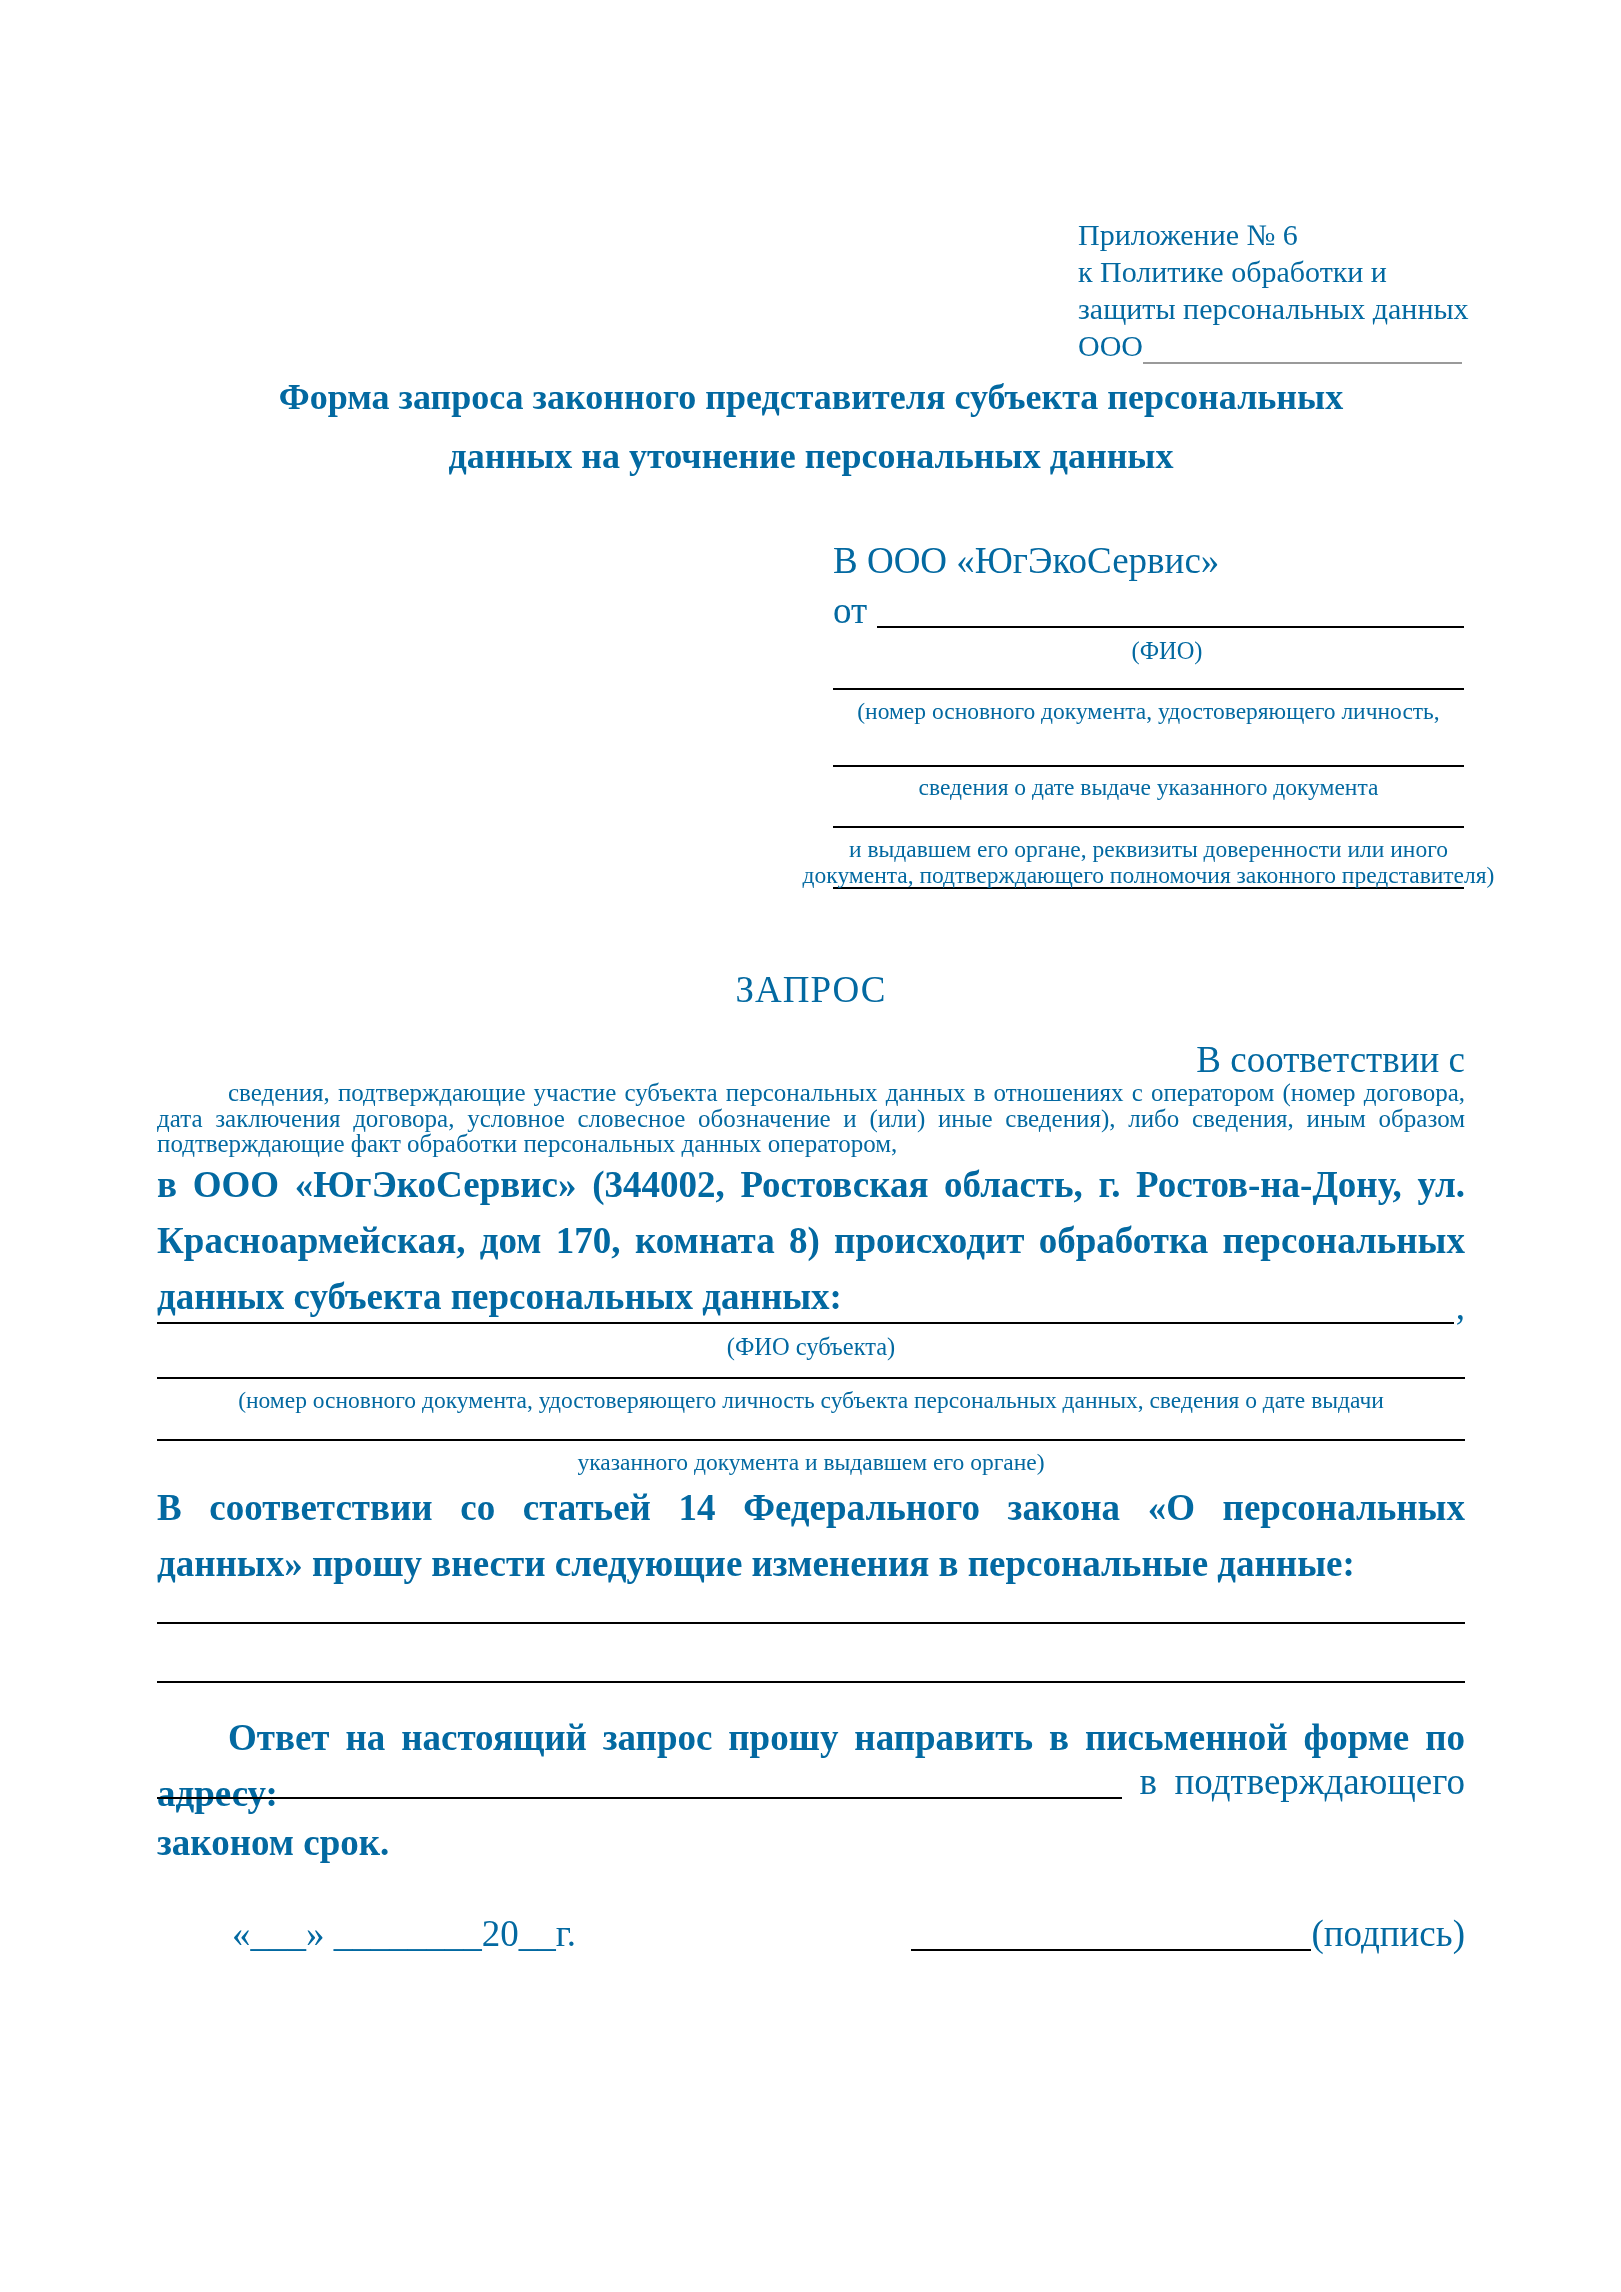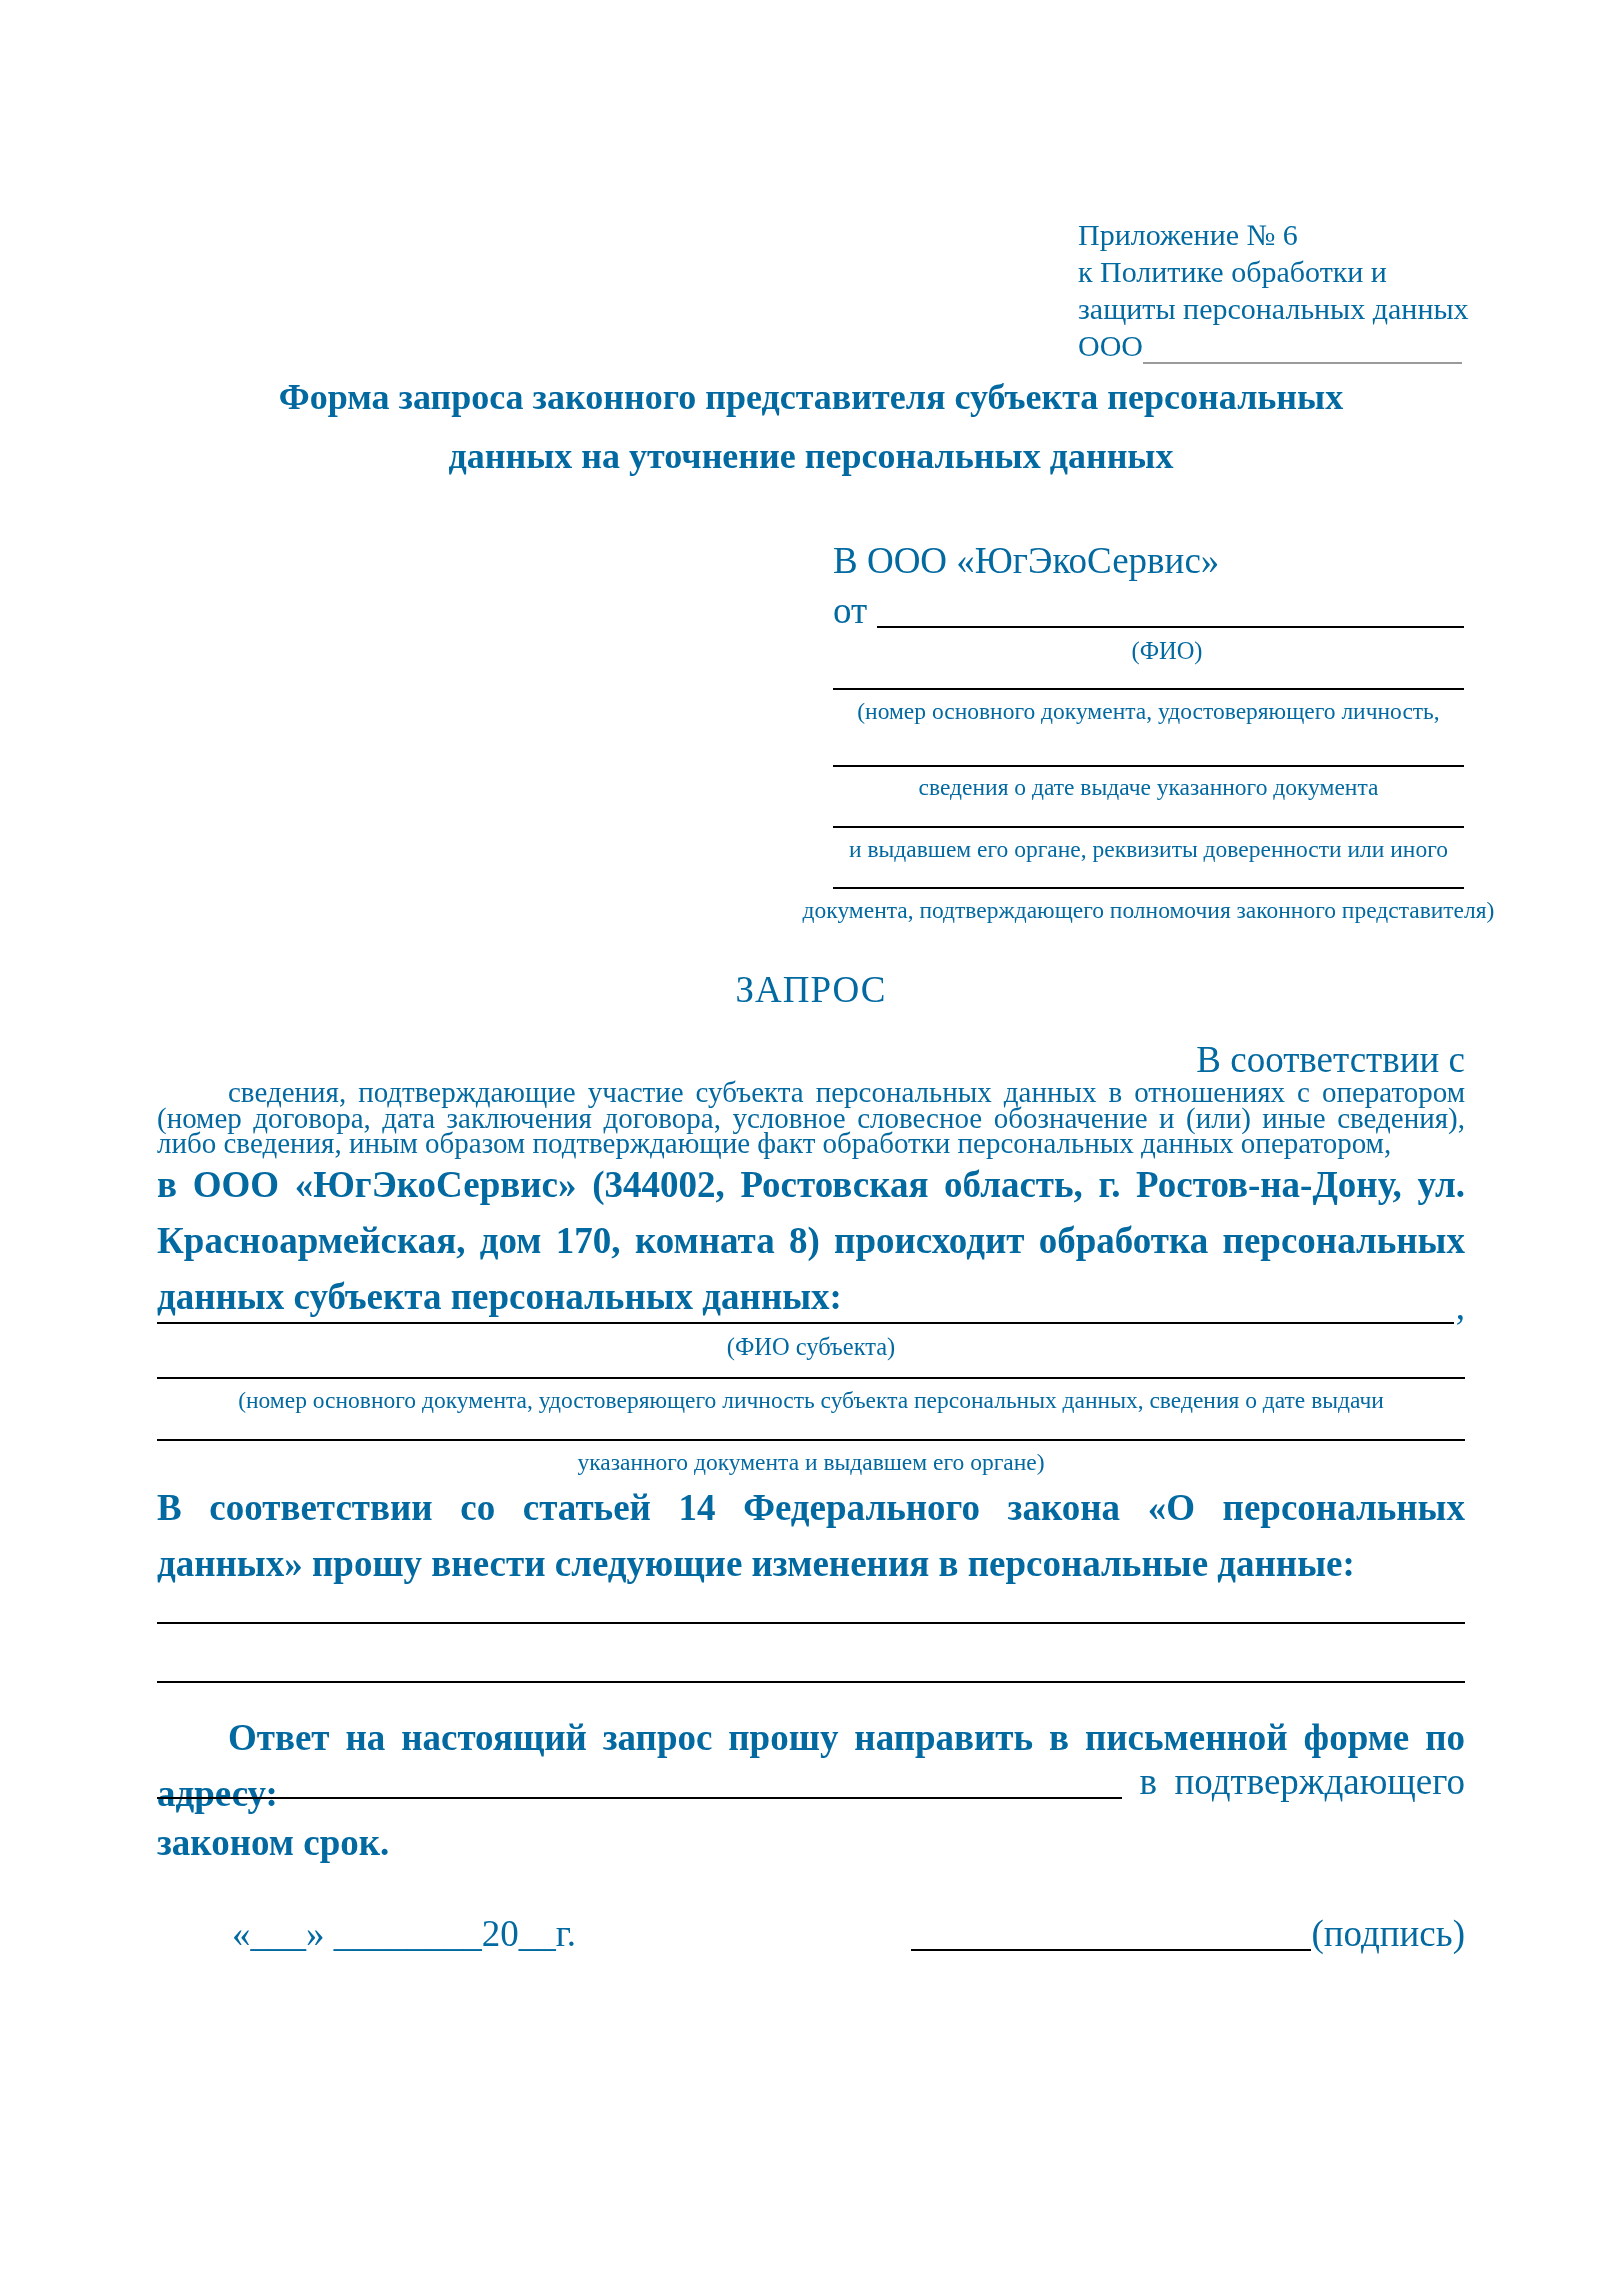--- a/index.html
+++ b/index.html
@@ -27,21 +27,21 @@
   .cap{font-size:23.5px;text-align:center;white-space:nowrap;}
   .cap-fio{left:870px;top:637px;width:594px;font-size:24.5px;text-align:center;}
   .rule{height:0;border-top:2px solid #000;}
   .rule-col{left:833px;width:631px;}
   .cap-col{left:774px;width:749px;}
   
   .zapros{left:157px;top:968px;width:1308px;text-align:center;font-size:37px;letter-spacing:1px;font-family:Liberation Serif, serif;}
   .intro-row{left:157px;top:1037px;width:1308px;display:flex;align-items:flex-end;font-size:37px;line-height:46px;flex-direction:column;}
   .intro-row .lbl{padding-left:71px;white-space:nowrap;}
   .intro-row .fill{flex:1;border-bottom:2px solid #000;margin:0 0 5.9px 11.8px;}
-  .footnote{left:157px;top:1080px;width:1308px;font-size:29px;line-height:25.5px;text-align:justify;text-indent:71px;}
+  .footnote{left:157px;top:1080px;width:1308px;font-size:25px;line-height:25.5px;text-align:justify;text-indent:71px;}
   .para{left:157px;width:1308px;font-size:37px;line-height:56px;text-align:justify;font-weight:bold;}
   .op-para{top:1157px;}
   .comma-row{left:157px;top:1284px;width:1308px;display:flex;align-items:flex-end;font-size:37px;line-height:46px;}
   .comma-row .fill{flex:1;border-bottom:2px solid #000;margin:0 2px 5.9px 0;}
   .cap-wide{left:157px;width:1308px;font-size:23.5px;text-align:center;white-space:nowrap;}
   .rule-wide{left:157px;width:1308px;}
   .law-para{top:1480px;}
   .blank-rule{left:157px;width:1308px;}
   .reply-p1{top:1710px;text-align:justify;-moz-text-align-last:justify;text-align-last:justify;text-indent:71px;}
   .reply-row{left:157px;top:1759px;width:1308px;display:flex;align-items:flex-end;justify-content:space-between;font-size:37px;line-height:46px;}
@@ -84,21 +84,21 @@
   <div class="abs rule rule-col" style="top:688px;"></div>
   <div class="abs cap cap-col" style="top:698px;">(номер основного документа, удостоверяющего личность,</div>
 
   <div class="abs rule rule-col" style="top:765px;"></div>
   <div class="abs cap cap-col" style="top:774px;">сведения о дате выдаче указанного документа</div>
 
   <div class="abs rule rule-col" style="top:826px;"></div>
   <div class="abs cap cap-col" style="top:836px;">и выдавшем его органе, реквизиты доверенности или иного</div>
 
   <div class="abs rule rule-col" style="top:887px;"></div>
-  <div class="abs cap cap-col" style="top:897px;">документа, подтверждающего полномочия законного представителя)</div>
+  <div class="abs cap cap-col" style="top:862px;">документа, подтверждающего полномочия законного представителя)</div>
 
   <div class="abs zapros">ЗАПРОС</div>
 
   <div class="abs intro-row">
     <span class="lbl">В соответствии с</span>
     <span class="fill"></span>
   </div>
   <div class="abs footnote">сведения, подтверждающие участие субъекта персональных данных в отношениях с оператором (номер договора, дата заключения договора, условное словесное обозначение и (или) иные сведения), либо сведения, иным образом подтверждающие факт обработки персональных данных оператором,</div>
 
   <div class="abs para op-para">в ООО «ЮгЭкоСервис» (344002, Ростовская область, г. Ростов-на-Дону, ул. Красноармейская, дом 170, комната 8) происходит обработка персональных данных субъекта персональных данных:</div>

